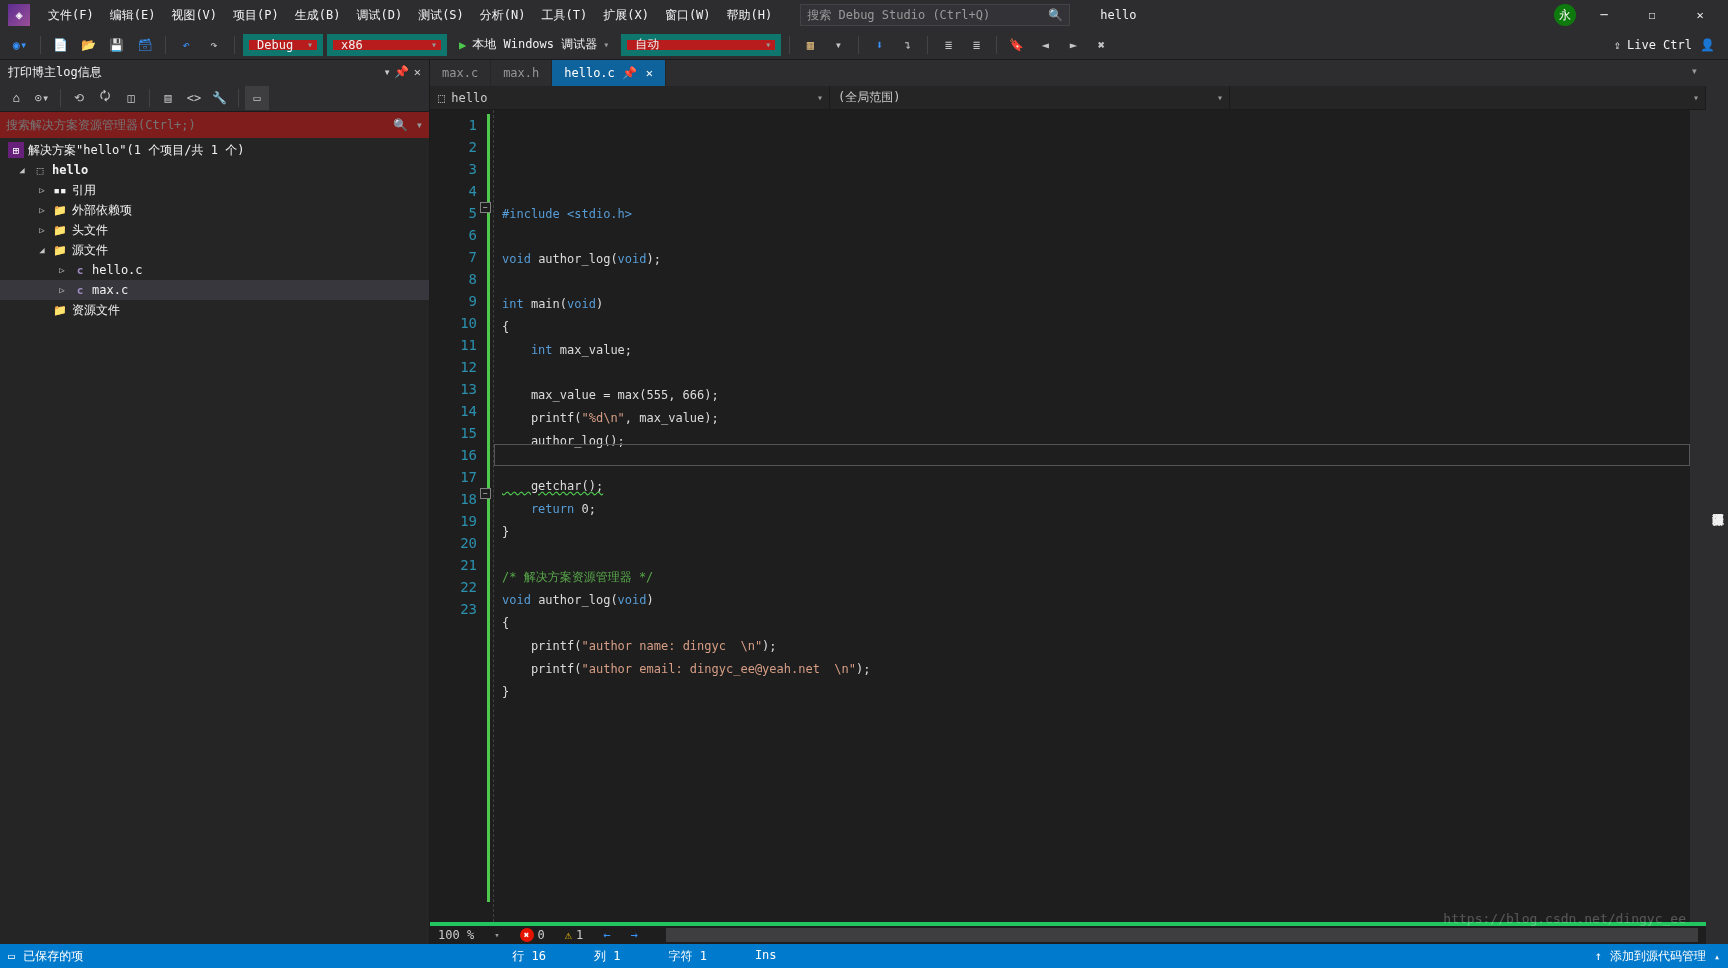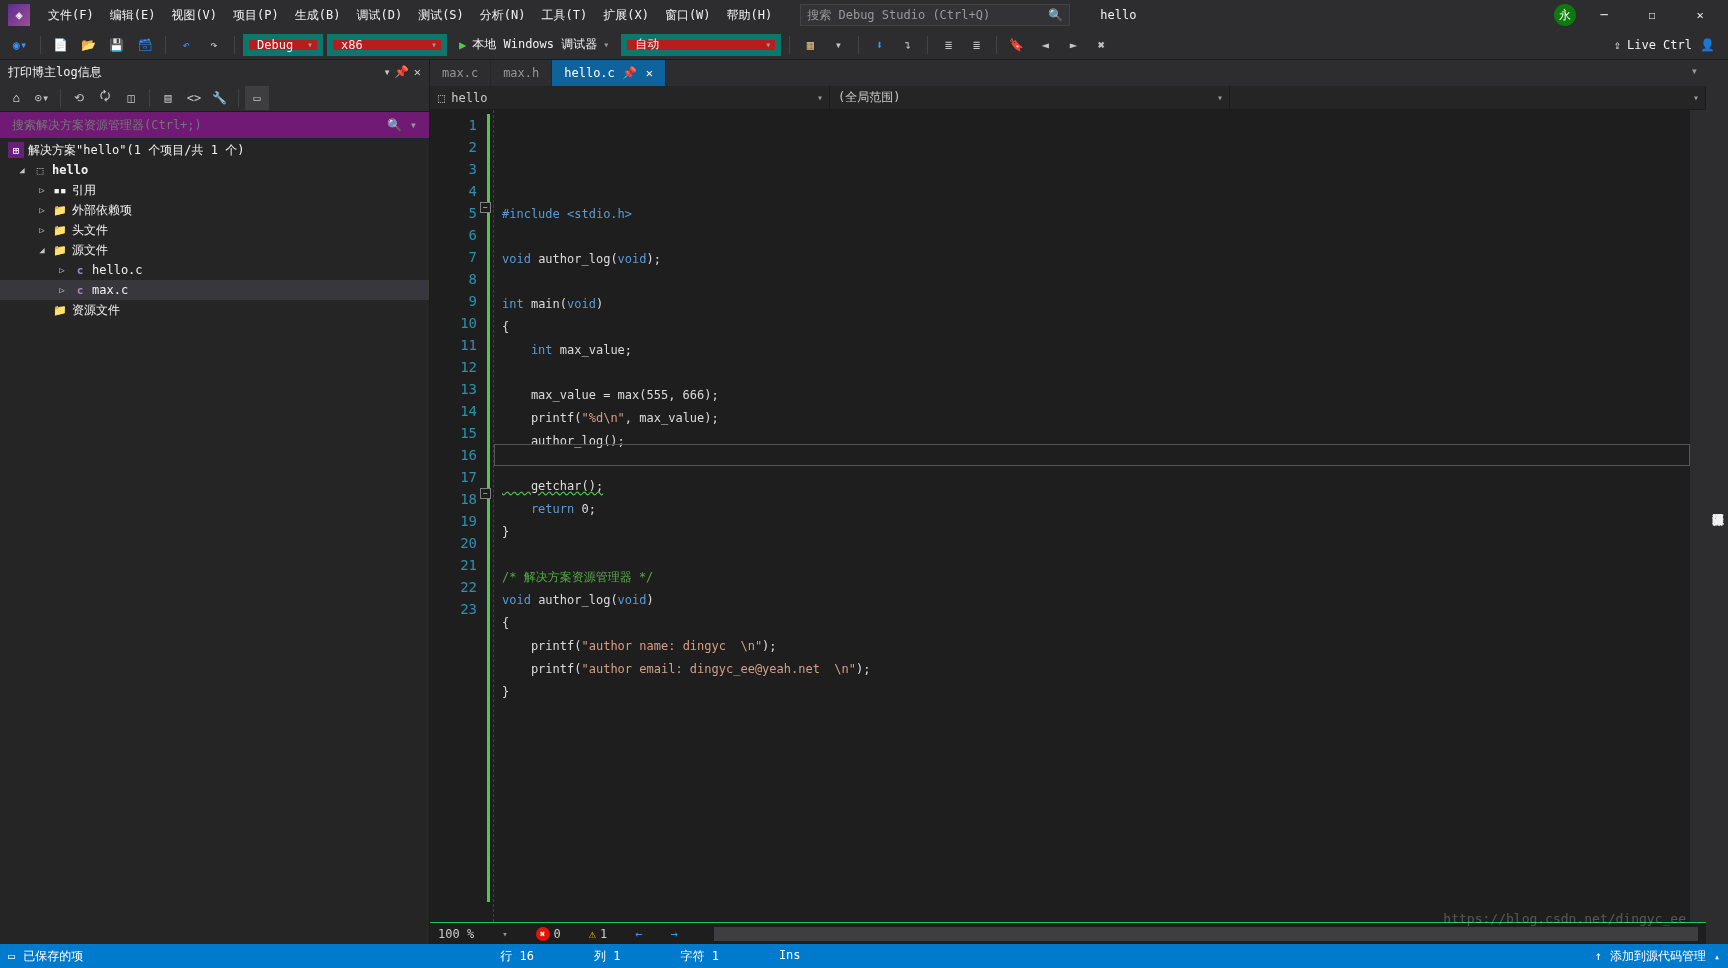--- a/index.html
+++ b/index.html
@@ -19,21 +19,21 @@
 .combo{height:22px;background:#b91c1c;border:6px solid #0f766e;padding:0 37px 0 8px;display:flex;align-items:center;color:#f1f1f1;position:relative;cursor:pointer}
 .combo::after{content:"▾";position:absolute;right:4px;color:#999;font-size:10px}
 .run-btn{display:flex;align-items:center;gap:6px;padding:0 8px;height:22px;cursor:pointer}
 .play{color:#4ec94e}
 .liveshare{display:flex;align-items:center;gap:6px;color:#f1f1f1;margin-left:8px}
 .main{flex:1;display:flex;overflow:hidden}
 .sidebar{width:430px;background:#252526;display:flex;flex-direction:column;border-right:1px solid #1b1b1c}
 .panel-header{height:24px;background:#2d2d30;display:flex;align-items:center;padding:0 8px;color:#f1f1f1;font-size:11px}
 .panel-header .icons{margin-left:auto;display:flex;gap:4px;color:#ccc}
 .panel-toolbar{height:28px;background:#2d2d30;display:flex;align-items:center;padding:0 4px;gap:2px;border-bottom:1px solid #1b1b1c}
-.panel-search{height:26px;background:#701a75;display:flex;align-items:center;padding:0 12px}
+.panel-search{height:26px;background:#7f1d1d;display:flex;align-items:center;padding:0 6px}
 .panel-search input{flex:1;background:transparent;border:none;color:#999;outline:none;font-size:12px}
 .tree{flex:1;overflow:auto;padding:2px 0}
 .tree-row{height:20px;display:flex;align-items:center;cursor:pointer;color:#f1f1f1}
 .tree-row.sel{background:#37373d}
 .tree-row .exp{width:12px;text-align:center;font-size:9px;color:#c5c5c5}
 .tree-row .ico{width:16px;height:16px;margin:0 4px;display:flex;align-items:center;justify-content:center;font-size:11px}
 .ico.sol{background:#68217a;color:#fff}
 .ico.proj{color:#c5c5c5}
 .ico.folder{color:#dcb67a}
 .ico.c{color:#a08cc0;font-weight:bold}
@@ -48,27 +48,27 @@
 .code-area{flex:1;display:flex;overflow:hidden;position:relative}
 .gutter{width:55px;background:#1e1e1e;text-align:right;padding:4px 8px 4px 0;font-family:Consolas,monospace;font-size:14px;color:#2b91af;line-height:22px}
 .margin-bar{width:8px;background:#1e1e1e;position:relative}
 .margin-bar::before{content:"";position:absolute;left:2px;top:4px;bottom:20px;width:3px;background:#4ec94e}
 .code{flex:1;background:#1e1e1e;font-family:Consolas,monospace;font-size:14px;line-height:22px;padding:4px 0 4px 8px;white-space:pre;color:#dcdcdc;position:relative;border-left:1px dashed #404040}
 .kw{color:#569cd6}
 .str{color:#d69d85}
 .cmt{color:#57a64a}
 .caret-line{position:absolute;left:0;right:0;height:22px;border:1px solid #555;background:transparent}
 .fold{position:absolute;left:-14px;width:11px;height:11px;border:1px solid #808080;display:flex;align-items:center;justify-content:center;font-size:8px;color:#c5c5c5;background:#1e1e1e;cursor:pointer}
-.editor-footer{height:22px;background:#1e1e1e;display:flex;align-items:center;padding:0 8px;gap:28px;color:#ccc;border-top:1px solid #22c55e}
+.editor-footer{height:22px;background:#1e1e1e;display:flex;align-items:center;padding:0 8px;gap:20px;color:#ccc;border-top:4px solid #22c55e}
 .err-badge{display:flex;align-items:center;gap:4px}
 .circle-red{width:14px;height:14px;border-radius:50%;background:#e51400;color:#fff;display:flex;align-items:center;justify-content:center;font-size:9px}
 .tri-yel{color:#ffcc00}
 .status{height:24px;background:#007acc;display:flex;align-items:center;padding:0 8px;color:#fff;gap:40px}
 .status .left{display:flex;align-items:center;gap:8px}
-.status .mid{display:flex;gap:60px;margin-left:auto;margin-right:auto}
+.status .mid{display:flex;gap:48px;margin-left:auto;margin-right:auto}
 .status .right{margin-left:auto;display:flex;align-items:center;gap:8px}
 .right-rail{width:22px;background:#2d2d30;display:flex;flex-direction:column;align-items:center;padding-top:4px;gap:4px;writing-mode:vertical-rl;color:#f1f1f1;font-size:11px}
 .rail-item{padding:6px 2px;cursor:pointer}
 .watermark{position:absolute;right:20px;bottom:18px;color:rgba(255,255,255,.25);font-size:13px}
 </style>
 </head>
 <body>
 
 <div class="titlebar">
   <div class="vs-logo">◈</div>

